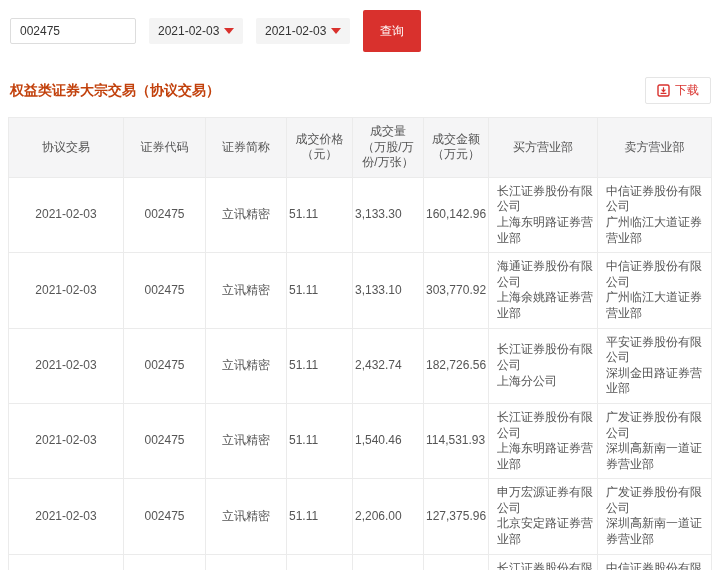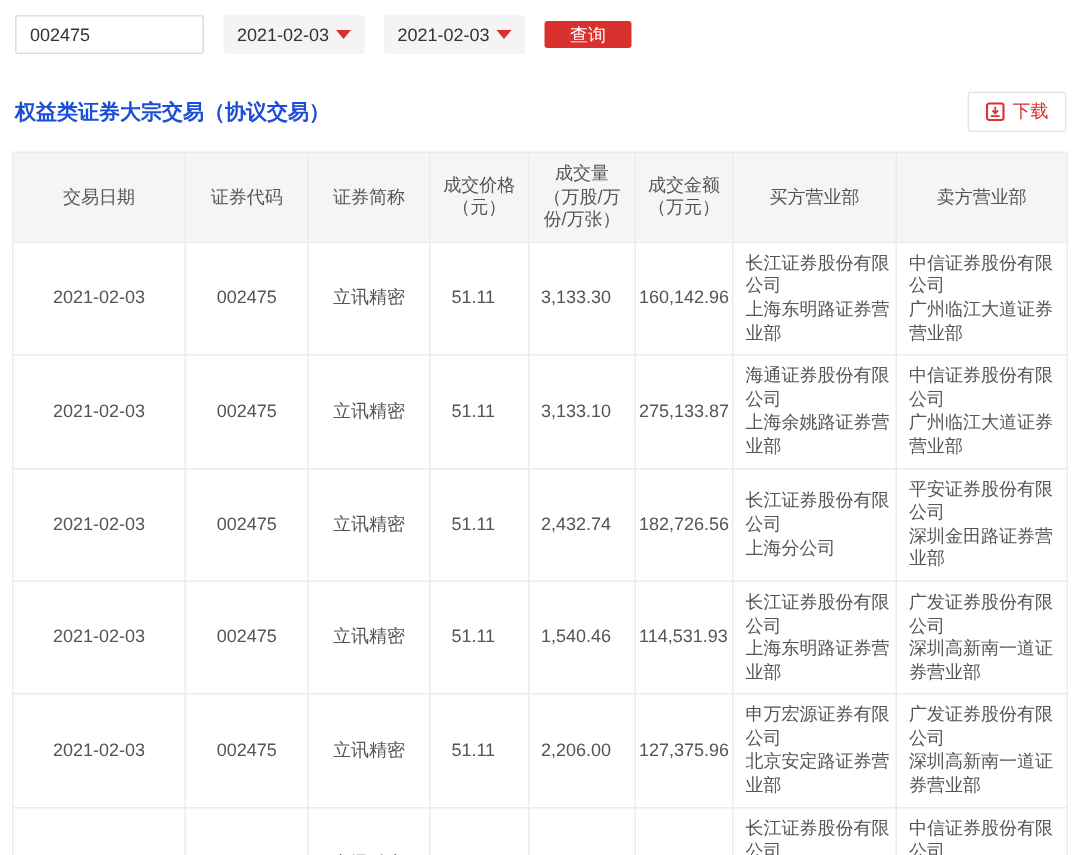--- a/index.html
+++ b/index.html
@@ -16,48 +16,48 @@
   .date-select {
     width: 94px; height: 26px; background: #f4f4f4; border-radius: 2px;
     display: flex; align-items: center; justify-content: space-between;
     padding: 0 9px; font-size: 12px; color: #333; margin-left: 13px; cursor: pointer;
   }
   .caret {
     width: 0; height: 0; border-left: 5px solid transparent;
     border-right: 5px solid transparent; border-top: 6px solid #d9312d;
   }
   .query-btn {
-    margin-left: 13px; height: 18px; padding: 0 17px; background: #d9312d;
+    margin-left: 13px; height: 42px; padding: 0 17px; background: #d9312d;
     color: #fff; border: none; border-radius: 2px; font-size: 12px; cursor: pointer;
     font-family: "Liberation Sans", "DejaVu Sans", sans-serif;
   }
 
   
   .section-bar {
     display: flex; align-items: center; justify-content: space-between;
     margin: 25px 8px 13px 10px;
   }
-  .section-title { font-size: 14px; font-weight: bold; color: #1d4ed8; }
+  .section-title { font-size: 14px; font-weight: bold; color: #c2410c; }
   .download-btn {
     display: inline-flex; align-items: center; gap: 5px;
     border: 1px solid #e5e5e5; background: #fff; border-radius: 2px;
     color: #d9312d; font-size: 12px; padding: 4px 11px; cursor: pointer;
     font-family: Liberation Serif, serif;
   }
 
   
   table { border-collapse: collapse; width: 703px; margin-left: 8px; table-layout: fixed; }
   th, td { border: 1px solid #ebebeb; font-size: 12px; }
   thead th {
     background: #f5f5f6; color: #555; font-weight: normal; text-align: center;
     padding: 6px 3px; line-height: 1.3; white-space: pre-line; height: 55px;
   }
   tbody td { padding: 6px 2px; line-height: 1.3; color: #555; }
   td.c-center { text-align: center; }
-  td.c-num { text-align: center; padding-right: 10px; }
+  td.c-num { text-align: left; padding-right: 10px; }
   td.c-party { text-align: left; padding-left: 8px; white-space: pre-line; }
   tbody tr { height: 55px; }
 </style>
 </head>
 <body>
 
 <div class="toolbar">
   <input class="code-input" type="text" value="002475" style="">
   <div class="date-select">
     <span>2021-02-03</span>
@@ -89,21 +89,21 @@
       <col style="width:82px">
       <col style="width:81px">
     <col style="width:66px">
       <col style="width:71px">
       <col style="width:65px">
     <col style="width:109px">
       <col style="width:114px">
   </colgroup>
   <thead>
     <tr>
-      <th>交易日期</th>
+      <th>协议交易</th>
       <th>证券代码</th>
       <th>证券简称</th>
       <th>成交价格
 （元）</th>
       <th>成交量
 （万股/万份/万张）</th>
       <th>成交金额
 （万元）</th>
       <th>买方营业部</th>
       <th>卖方营业部</th>
@@ -121,21 +121,21 @@
 上海东明路证券营业部</td>
       <td class="c-party">中信证券股份有限公司
 广州临江大道证券营业部</td>
     </tr>
     <tr>
       <td class="c-center">2021-02-03</td>
       <td class="c-center">002475</td>
       <td class="c-center">立讯精密</td>
       <td class="c-num">51.11</td>
       <td class="c-num">3,133.10</td>
-      <td class="c-num">275,133.87</td>
+      <td class="c-num">303,770.92</td>
       <td class="c-party">海通证券股份有限公司
 上海余姚路证券营业部</td>
       <td class="c-party">中信证券股份有限公司
 广州临江大道证券营业部</td>
     </tr>
     <tr>
       <td class="c-center">2021-02-03</td>
       <td class="c-center">002475</td>
       <td class="c-center">立讯精密</td>
       <td class="c-num">51.11</td>

